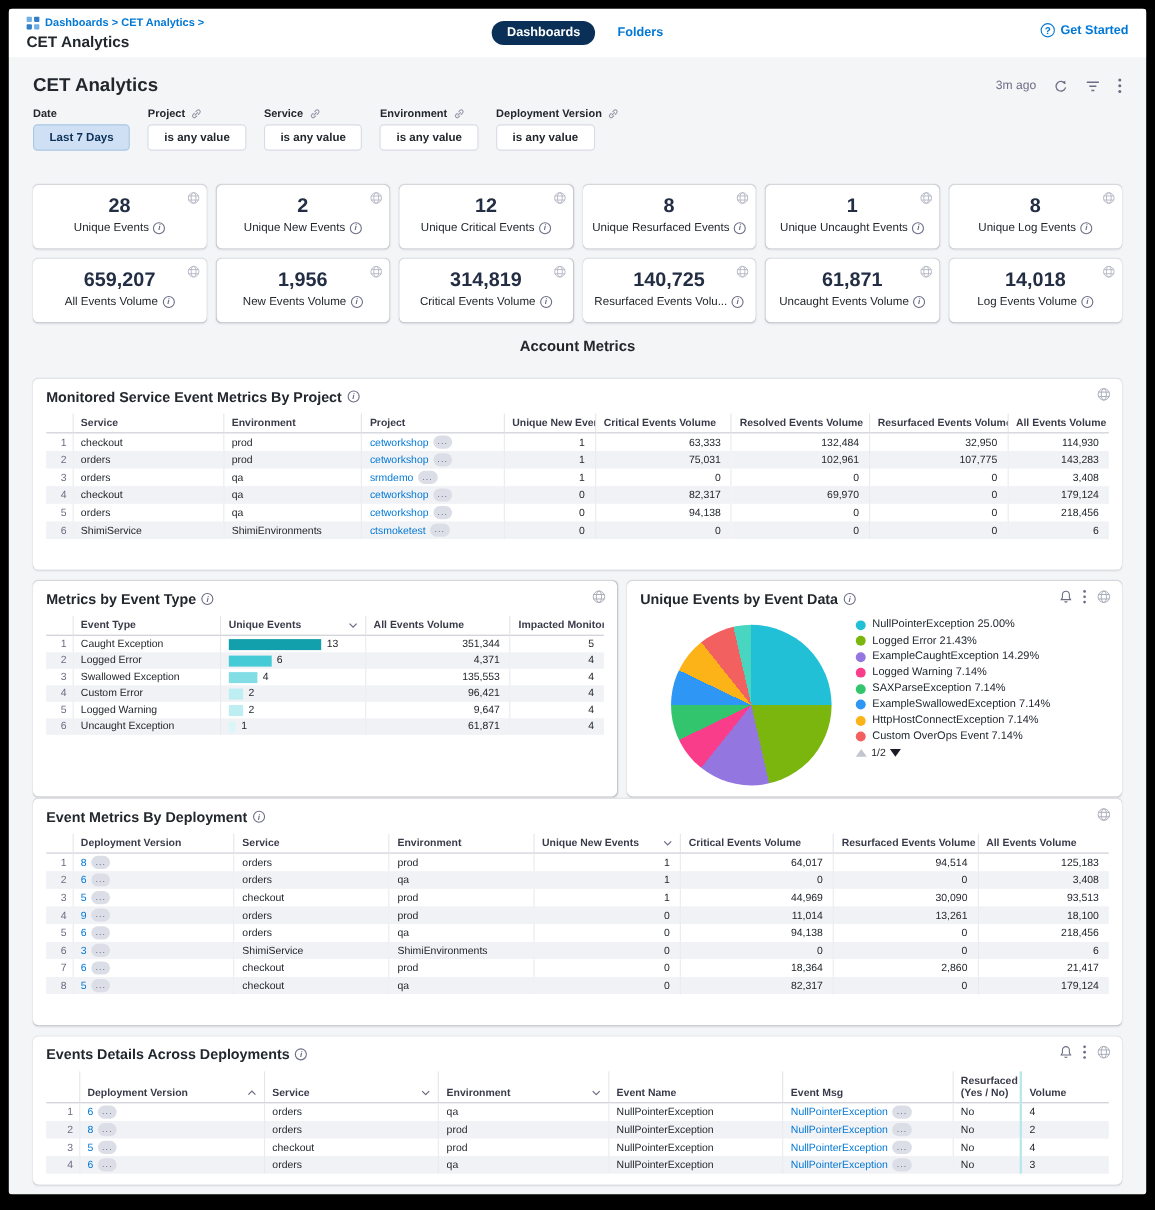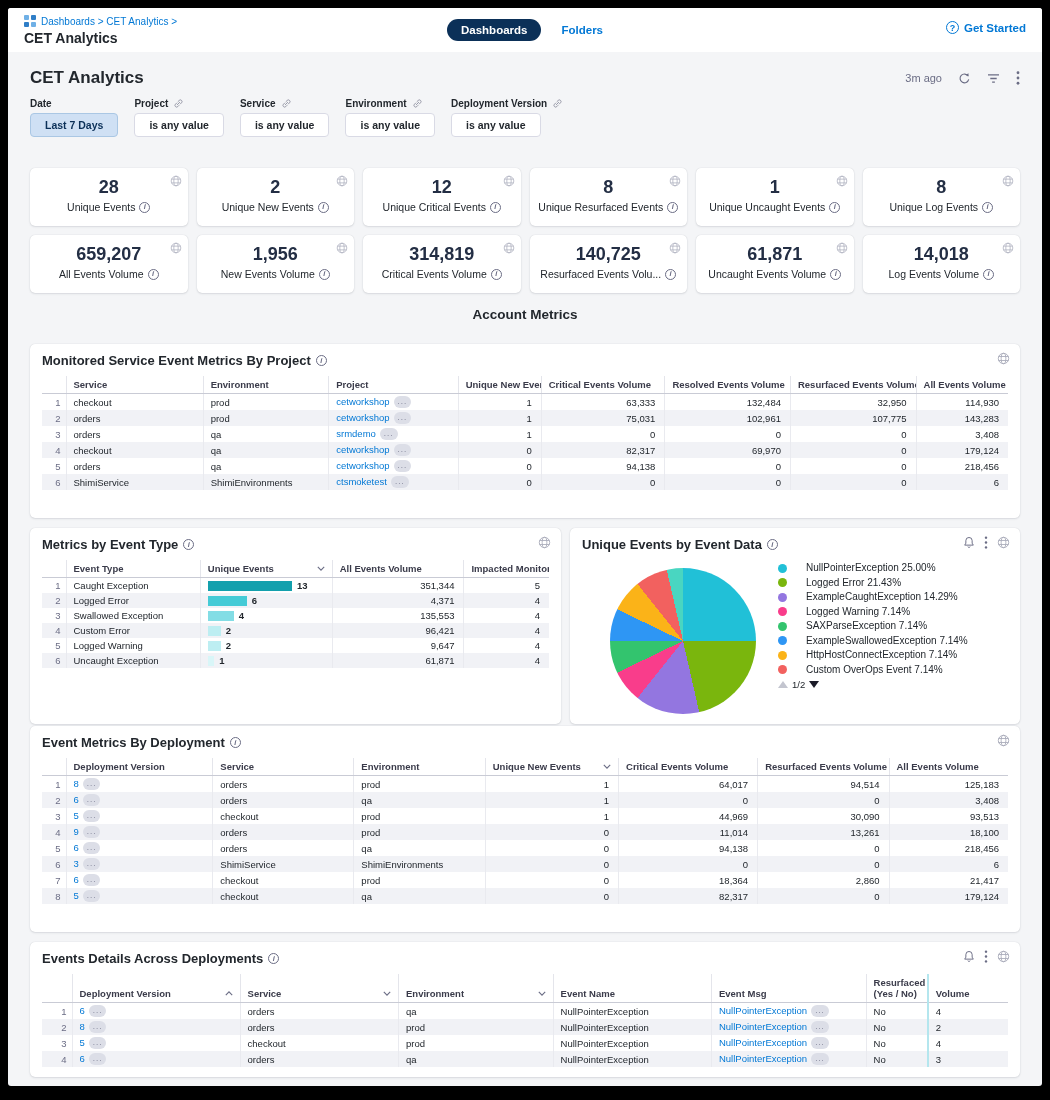--- a/index.html
+++ b/index.html
@@ -1,21 +1,21 @@
 <!DOCTYPE html>
 <html><head>
 <meta charset="utf-8">
 <style>
   * { box-sizing: border-box; margin: 0; padding: 0; }
   body { background:#000; font-family:"Liberation Sans", sans-serif; -webkit-font-smoothing:antialiased; }
   .frame { width:1034px; height:1078px; margin:8px auto 0; background:#f4f5f7; border-radius:3px; overflow:hidden; display:flex; flex-direction:column; }
 
   
   .topbar { background:#fff; padding:7px 16px 6px; position:relative; flex:0 0 auto; }
-  .crumbs { display:flex; align-items:center; gap:5px; font-size:10px; color:#0278d5; font-weight:400; }
+  .crumbs { display:flex; align-items:center; gap:5px; font-size:10px; color:#0278d5; font-weight:700; }
   .topbar-title { font-size:14px; font-weight:700; color:#22272d; margin-top:3px; }
   .tabs { position:absolute; left:50%; top:11px; transform:translateX(-50%); display:flex; align-items:center; gap:20px; }
   .tab-pill { background:#0b3058; color:#fff; font-size:11.5px; font-weight:600; padding:5px 14px; border-radius:14px; border:none; cursor:pointer; }
   .tab-link { color:#0278d5; font-size:11.5px; font-weight:600; background:none; border:none; cursor:pointer; }
   .get-started { position:absolute; right:16px; top:13px; display:flex; align-items:center; gap:5px; color:#0278d5; font-size:11.5px; font-weight:600; cursor:pointer; }
   .qmark { display:inline-flex; width:13px; height:13px; border:1.2px solid #0278d5; border-radius:50%; font-size:9px; align-items:center; justify-content:center; font-weight:700; }
 
   
   .content { flex:1; padding:12px 22px 10px; overflow:hidden; }
   .dash-head { display:flex; justify-content:space-between; align-items:center; margin:4px 0 10px; }
@@ -60,36 +60,36 @@
   .pill { display:inline-block; background:#dcdee7; color:#6b6d85; border-radius:7px; font-size:8px; line-height:9px; padding:1px 4px 2px; margin-left:4px; vertical-align:1px; cursor:pointer; letter-spacing:1px; }
   td.volb { border-left:2px solid #b4e6ee; }
   th.volb { border-left:2px solid #b4e6ee; }
 
   .tbl-project th:nth-child(1){width:24px}.tbl-project th:nth-child(2){width:14.2%}.tbl-project th:nth-child(3){width:13%}.tbl-project th:nth-child(4){width:13.4%}.tbl-project th:nth-child(5){width:8.6%}.tbl-project th:nth-child(6){width:12.8%}.tbl-project th:nth-child(7){width:13%}.tbl-project th:nth-child(8){width:13%}
   .tbl-event th:nth-child(1){width:24px}.tbl-event th:nth-child(2){width:26.5%}.tbl-event th:nth-child(3){width:26%}.tbl-event th:nth-child(4){width:26%}
   .tbl-deploy th:nth-child(1){width:24px}.tbl-deploy th:nth-child(2){width:15.2%}.tbl-deploy th:nth-child(3){width:14.6%}.tbl-deploy th:nth-child(4){width:13.6%}.tbl-deploy th:nth-child(5){width:13.8%}.tbl-deploy th:nth-child(6){width:14.4%}.tbl-deploy th:nth-child(7){width:13.6%}
   .tbl-details th:nth-child(1){width:30px}.tbl-details th:nth-child(2){width:17.4%}.tbl-details th:nth-child(3){width:16.4%}.tbl-details th:nth-child(4){width:16%}.tbl-details th:nth-child(5){width:16.4%}.tbl-details th:nth-child(6){width:16%}.tbl-details th:nth-child(7){width:6.4%}
   .tbl-details th { white-space:pre-line; vertical-align:bottom; }
 
-  .barwrap { display:flex; align-items:center; gap:5px;font-weight:bold; }
+  .barwrap { display:flex; align-items:center; gap:5px; }
   .bar { display:inline-block; height:10px; }
   .barv { font-size:9.5px; color:#22272d; }
 
   .card-pad { padding-bottom:28px; }
 
   
   .two-col { display:flex; gap:9px; margin-bottom:2px; }
   .two-col .left { flex:0 0 531px; }
   .two-col .right { flex:1; }
 
   
   .pie-wrap { display:flex; align-items:flex-start; padding:2px 4px 0 28px; gap:22px; }
   .pie { width:146px; height:146px; border-radius:50%; flex:0 0 auto; margin-top:6px; }
   .legend { width:200px; font-size:10px; color:#22272d; }
-  .legend-item { display:flex; gap:19px; margin-bottom:2px; line-height:12.5px; cursor:pointer; }
+  .legend-item { display:flex; gap:6px; margin-bottom:2px; line-height:12.5px; cursor:pointer; }
   .dot { width:9px; height:9px; border-radius:50%; flex:0 0 auto; margin-top:1.5px; }
   .legend-pager { display:flex; align-items:center; gap:4px; margin-top:3px; font-size:9.5px; color:#22272d; }
   .tri-up { width:0; height:0; border-left:5px solid transparent; border-right:5px solid transparent; border-bottom:7px solid #c3c5cf; cursor:pointer; }
   .tri-down { width:0; height:0; border-left:5px solid transparent; border-right:5px solid transparent; border-top:7px solid #1b1b28; cursor:pointer; }
 
   .mb { margin-bottom:10px; }
 </style>
 </head>
 <body>
 

